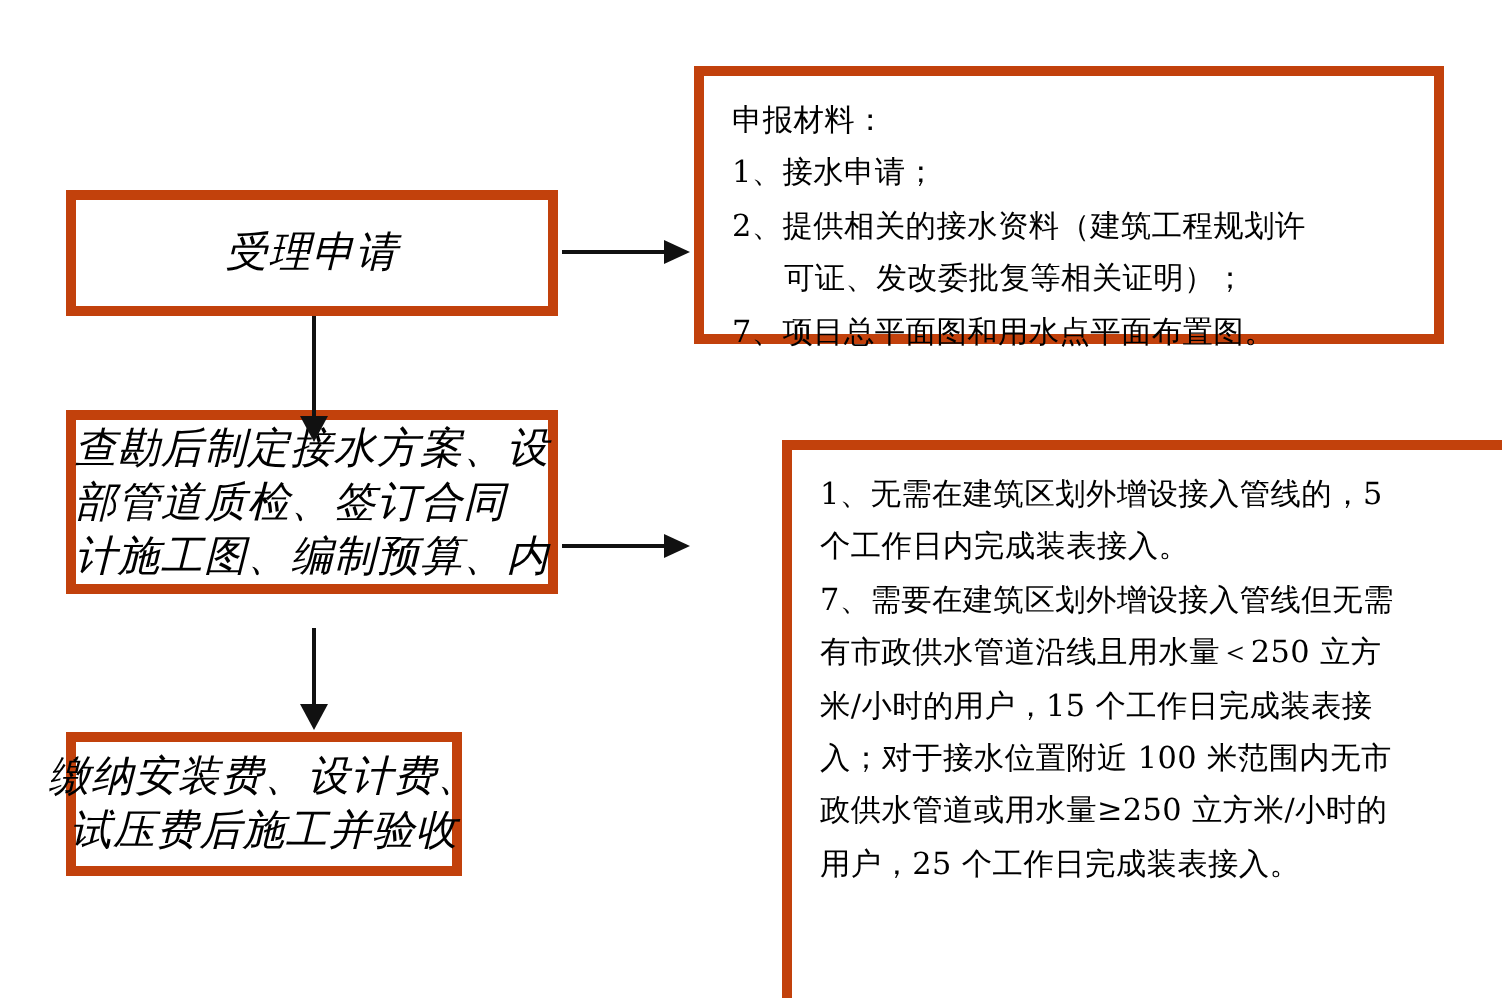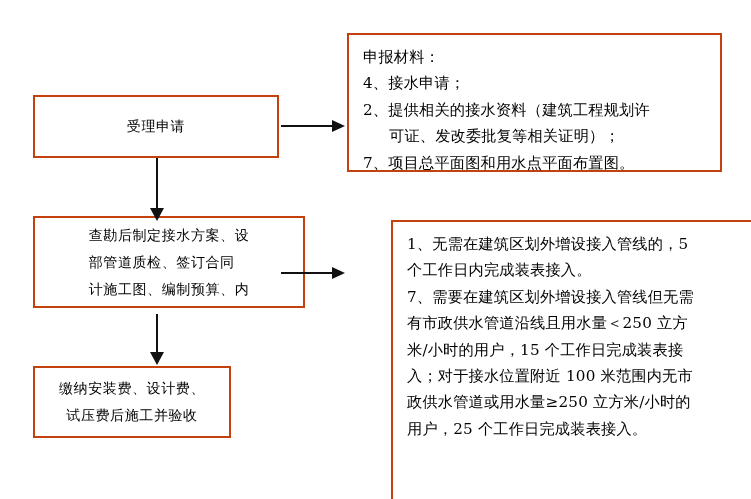--- a/index.html
+++ b/index.html
@@ -22,42 +22,43 @@
     left: 0;
     top: 0;
     width: 751px;
     height: 499px;
   }
 
   
   .node {
     position: absolute;
     box-sizing: border-box;
-    border: 2px solid #c2410c;
+    border: 5px solid #c2410c;
     background: #ffffff;
     display: flex;
     flex-direction: column;
     justify-content: center;
   }
 
   
   .step {
     align-items: center;
     text-align: center;
   }
   .step .line {
     display: block;
-    font-size: 14px;
+    font-size: 21px;
     line-height: 27px;
     letter-spacing: 0.6px;
     white-space: nowrap;
+    font-style: italic;
   }
 
   #node-accept  { left: 33px;  top: 95px;  width: 246px; height: 63px; }
-  #node-plan    { left: 33px;  top: 216px; width: 272px; height: 92px; }
+  #node-plan    { left: 33px;  top: 205px; width: 246px; height: 92px; }
   #node-payment { left: 33px;  top: 366px; width: 198px; height: 72px; }
 
   #node-plan .step-body { padding: 0 14px; }
   #node-plan .line { text-align: left; }
 
   
   .note {
     justify-content: flex-start;
     padding: 9px 12px 8px 14px;
   }
@@ -147,21 +148,21 @@
 
   <div class="node step" id="node-payment">
     <div class="step-body">
       <span class="line">缴纳安装费、设计费、</span>
       <span class="line">试压费后施工并验收</span>
     </div>
   </div>
 
   <div class="node note" id="node-materials">
     <span class="line">申报材料：</span>
-    <span class="line">4、接水申请；</span>
+    <span class="line">1、接水申请；</span>
     <span class="line">2、提供相关的接水资料（建筑工程规划许</span>
     <span class="line indent">可证、发改委批复等相关证明）；</span>
     <span class="line">7、项目总平面图和用水点平面布置图。</span>
   </div>
 
   <div class="node note" id="node-timelines">
     <span class="line">1、无需在建筑区划外增设接入管线的，5</span>
     <span class="line">个工作日内完成装表接入。</span>
     <span class="line">7、需要在建筑区划外增设接入管线但无需</span>
     <span class="line">有市政供水管道沿线且用水量＜250 立方</span>

